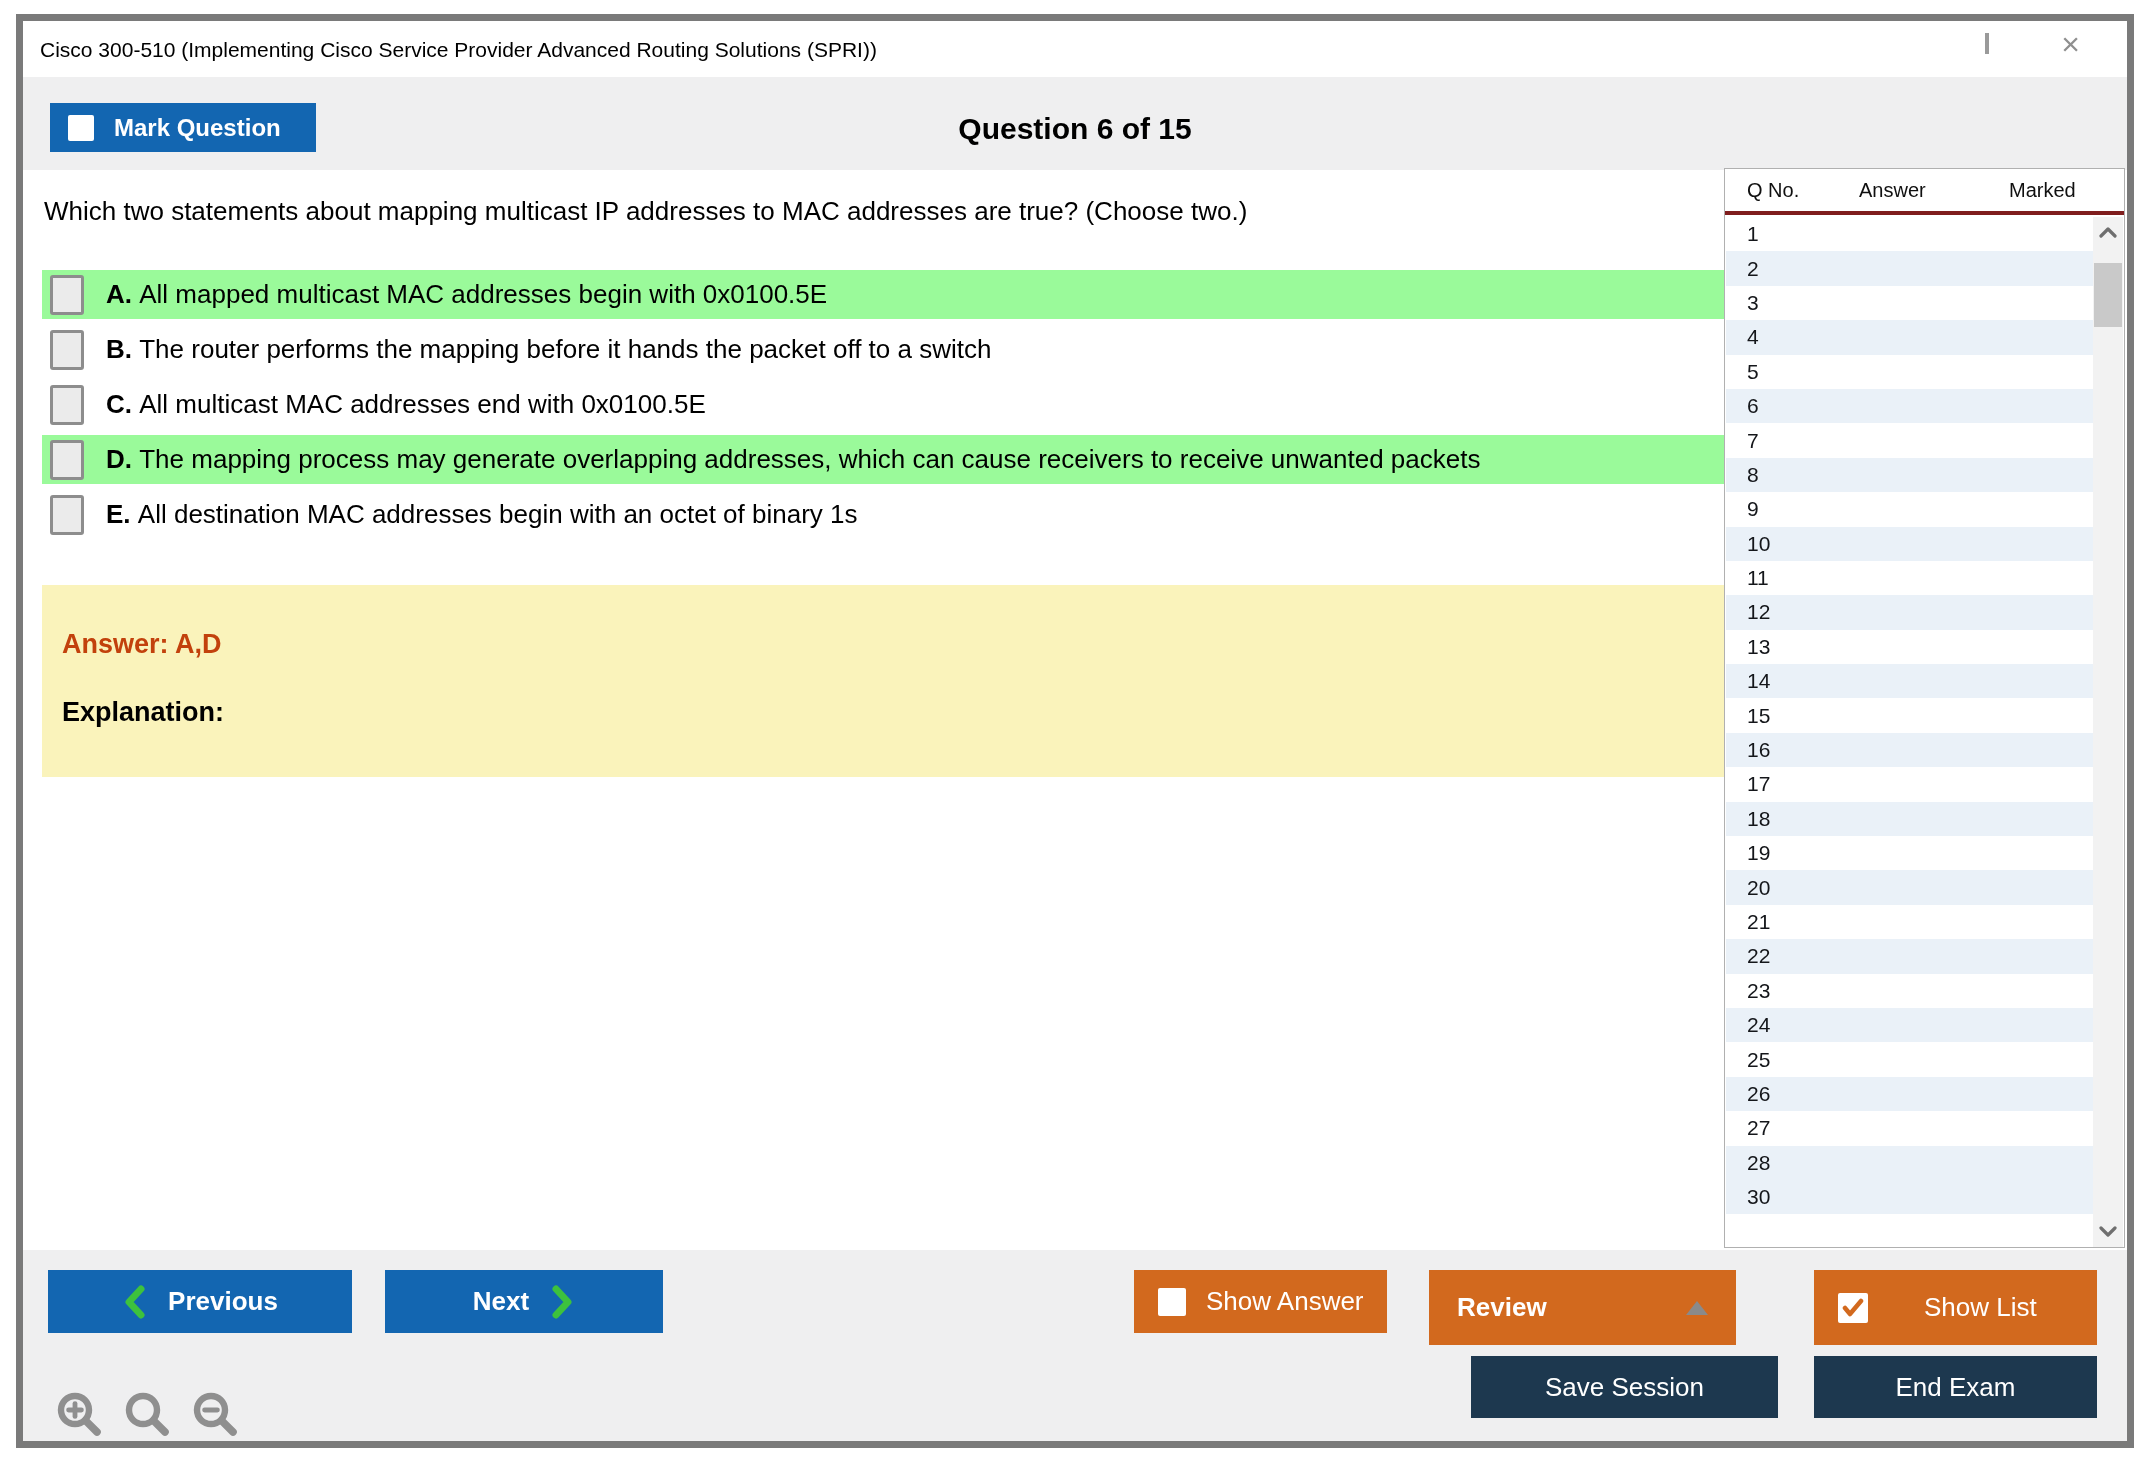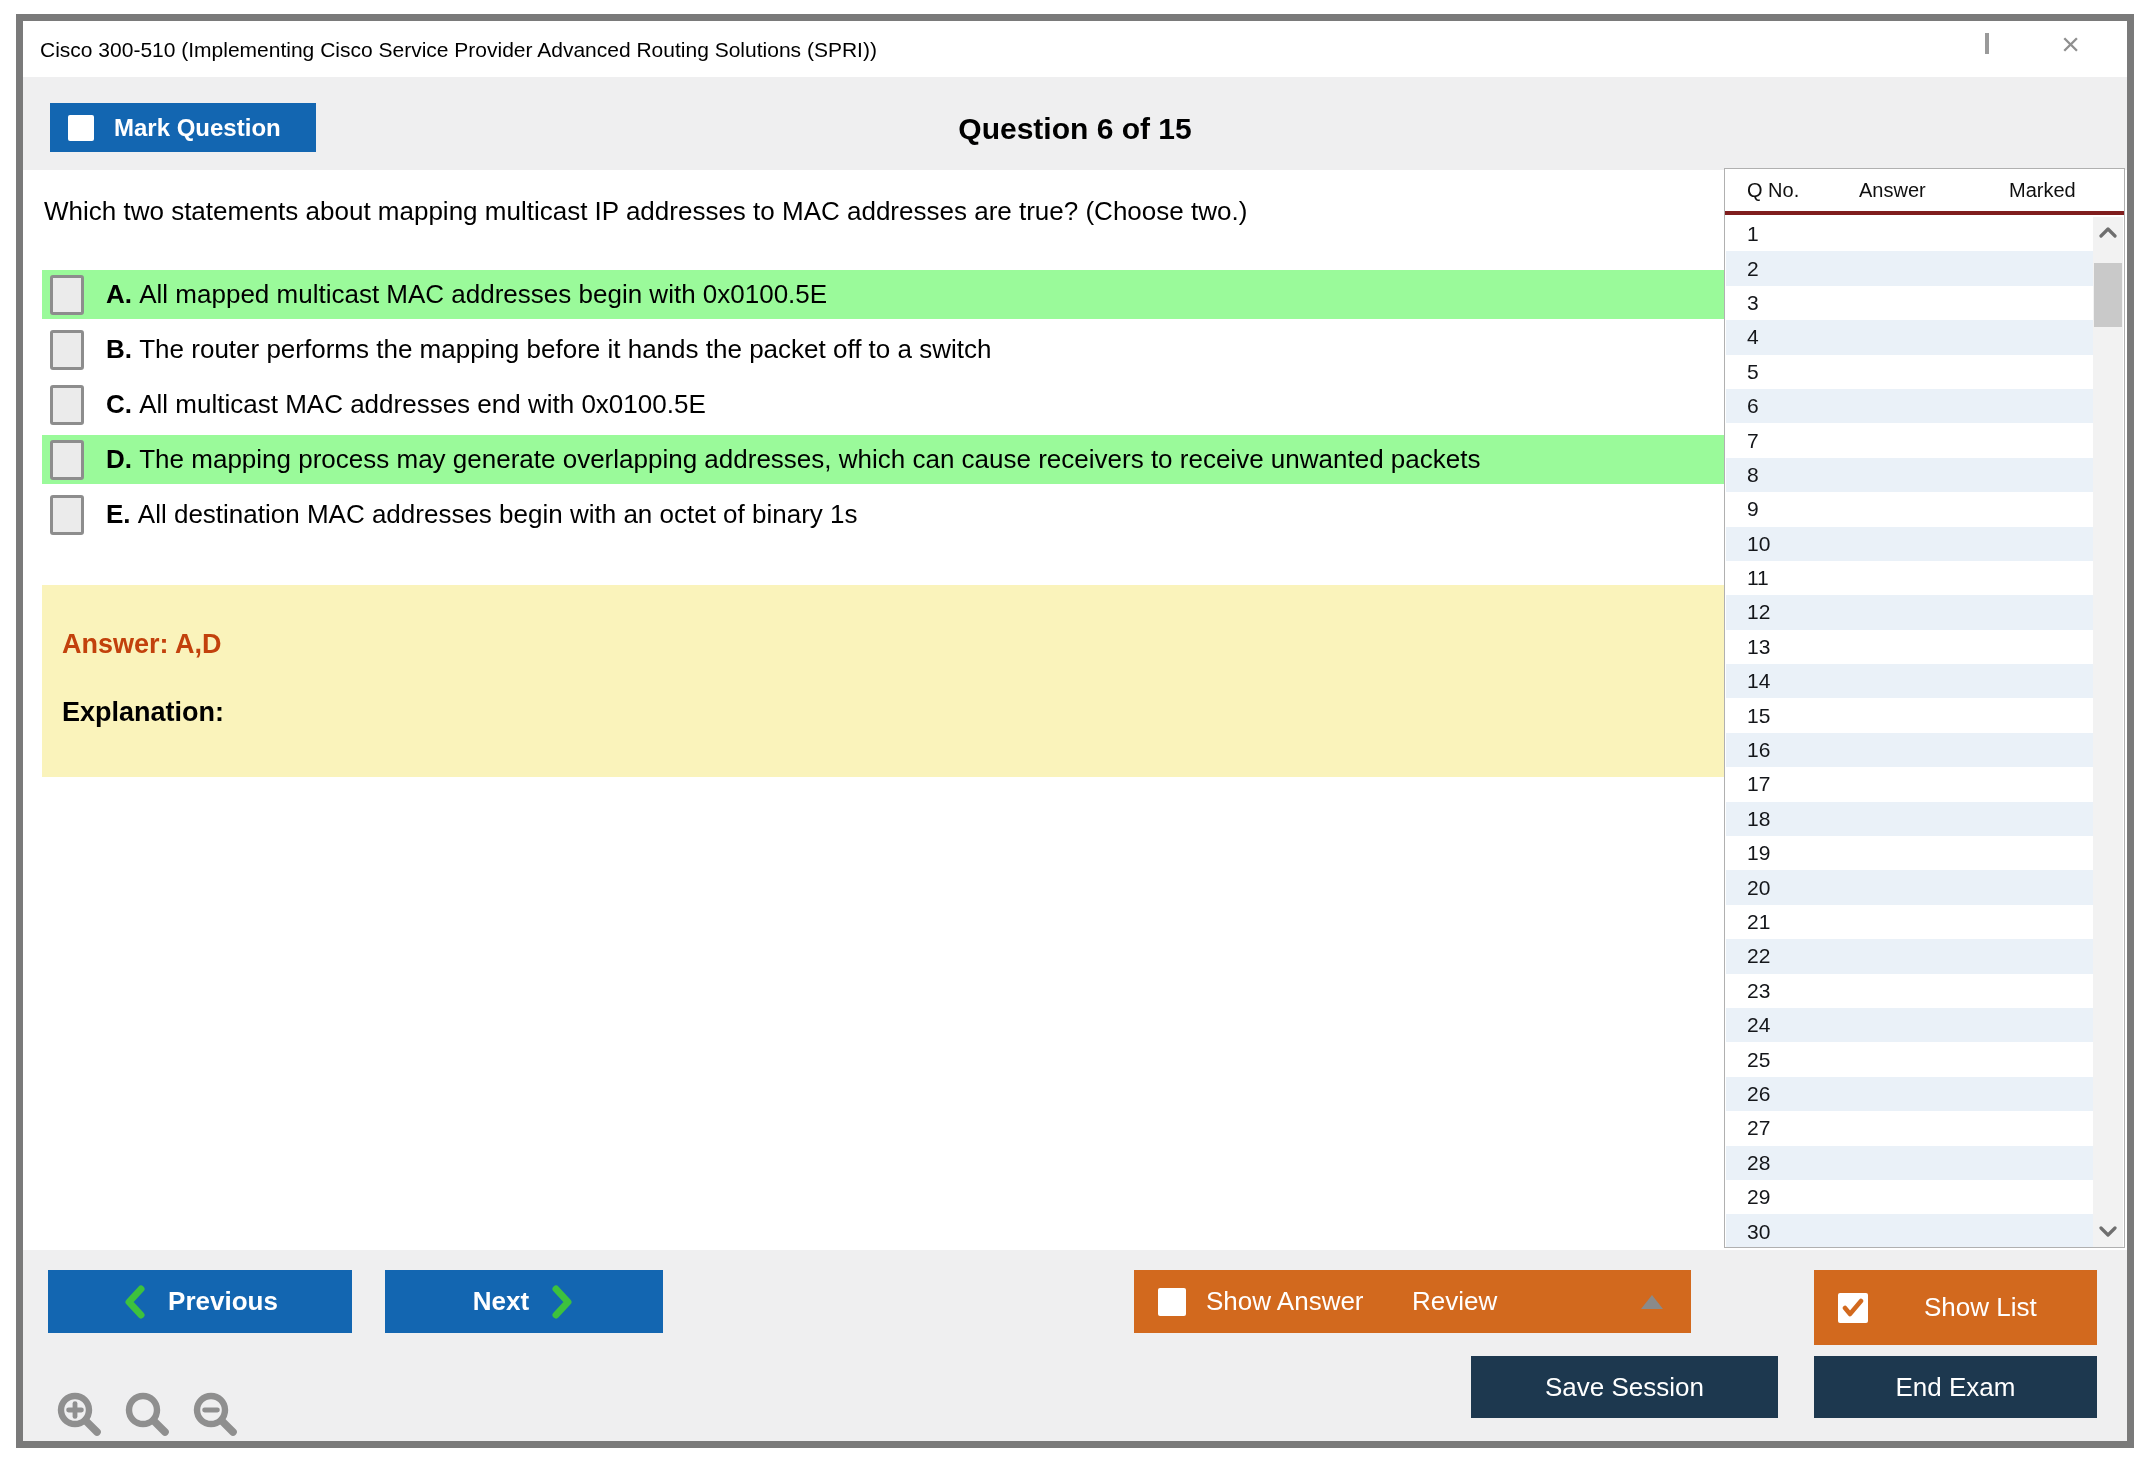--- a/index.html
+++ b/index.html
@@ -73,21 +73,21 @@
   .scroll-thumb{position:absolute;left:1px;top:46px;width:28px;height:64px;background:#c9c9c9;cursor:grab;}
 
   
   .btn{position:absolute;display:flex;align-items:center;color:#fff;cursor:pointer;z-index:2;}
   .btn-blue{background:var(--accent-blue);font-weight:700;font-size:26px;justify-content:center;}
   .btn-orange{background:var(--button-orange);font-size:26px;}
   .btn-navy{background:var(--button-navy);font-size:26px;justify-content:center;}
   .prev-btn{left:48px;top:1270px;width:304px;height:63px;gap:20px;}
   .next-btn{left:385px;top:1270px;width:278px;height:63px;gap:20px;}
   .show-answer-btn{left:1134px;top:1270px;width:253px;height:63px;}
-  .review-btn{left:1384px;top:1270px;width:307px;height:63px;}
+  .review-btn{left:1429px;top:1270px;width:307px;height:75px;font-weight:bold;}
   .show-list-btn{left:1814px;top:1270px;width:283px;height:75px;gap:36px;}
   .save-session-btn{left:1471px;top:1356px;width:307px;height:62px;}
   .end-exam-btn{left:1814px;top:1356px;width:283px;height:62px;}
   .white-cb{width:28px;height:28px;background:#fff;border-radius:2px;margin-left:24px;flex:none;}
   .orange-gap{margin-left:20px;}
   .review-label{margin-left:28px;flex:1;}
   .caret-up{width:0;height:0;border-left:11px solid transparent;border-right:11px solid transparent;
             border-bottom:14px solid #8a8a8a;margin-right:28px;}
   .checked-cb{width:30px;height:30px;background:#fff;border-radius:2px;margin-left:24px;flex:none;
               display:flex;align-items:center;justify-content:center;}
@@ -288,25 +288,20 @@
           <span class="rc2"></span>
           <span class="rc3"></span>
         </div>
         <div class="qrow">
           <span class="rc1">27</span>
           <span class="rc2"></span>
           <span class="rc3"></span>
         </div>
         <div class="qrow alt">
           <span class="rc1">28</span>
-          <span class="rc2"></span>
-          <span class="rc3"></span>
-        </div>
-        <div class="qrow">
-          <span class="rc1">29</span>
           <span class="rc2"></span>
           <span class="rc3"></span>
         </div>
         <div class="qrow alt">
           <span class="rc1">30</span>
           <span class="rc2"></span>
           <span class="rc3"></span>
         </div>
       </div>
     <div class="qscrollbar">

